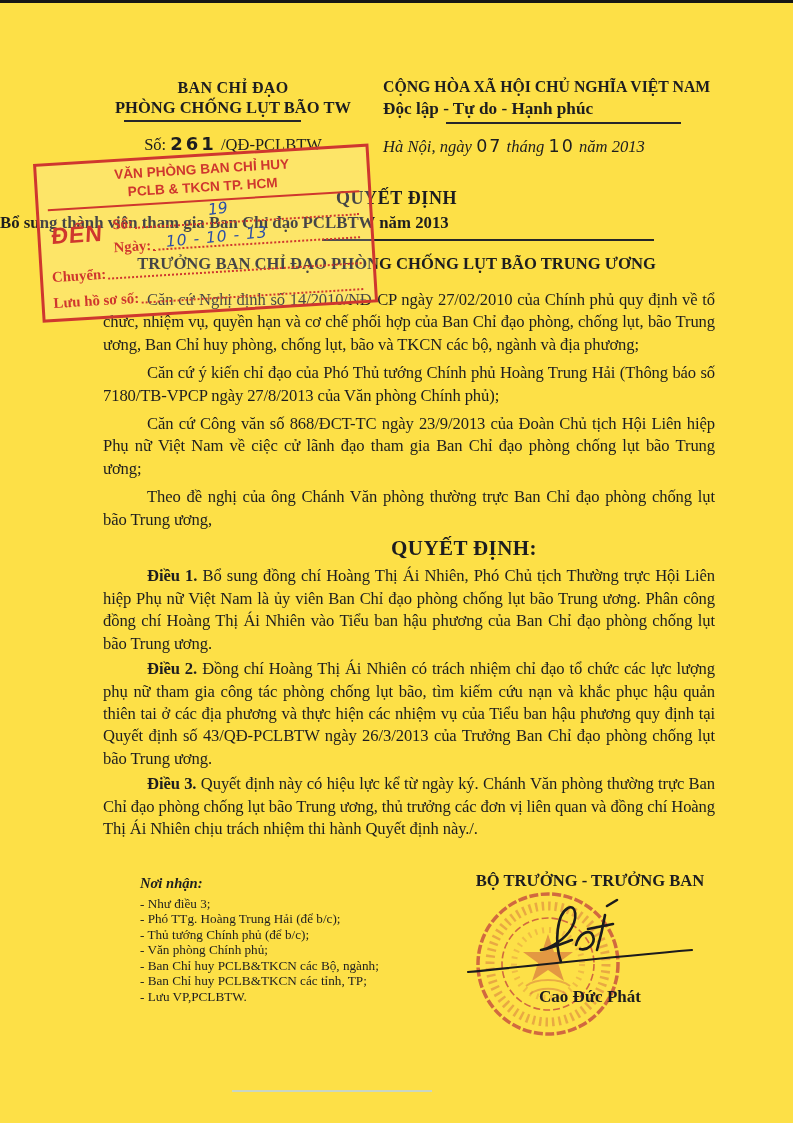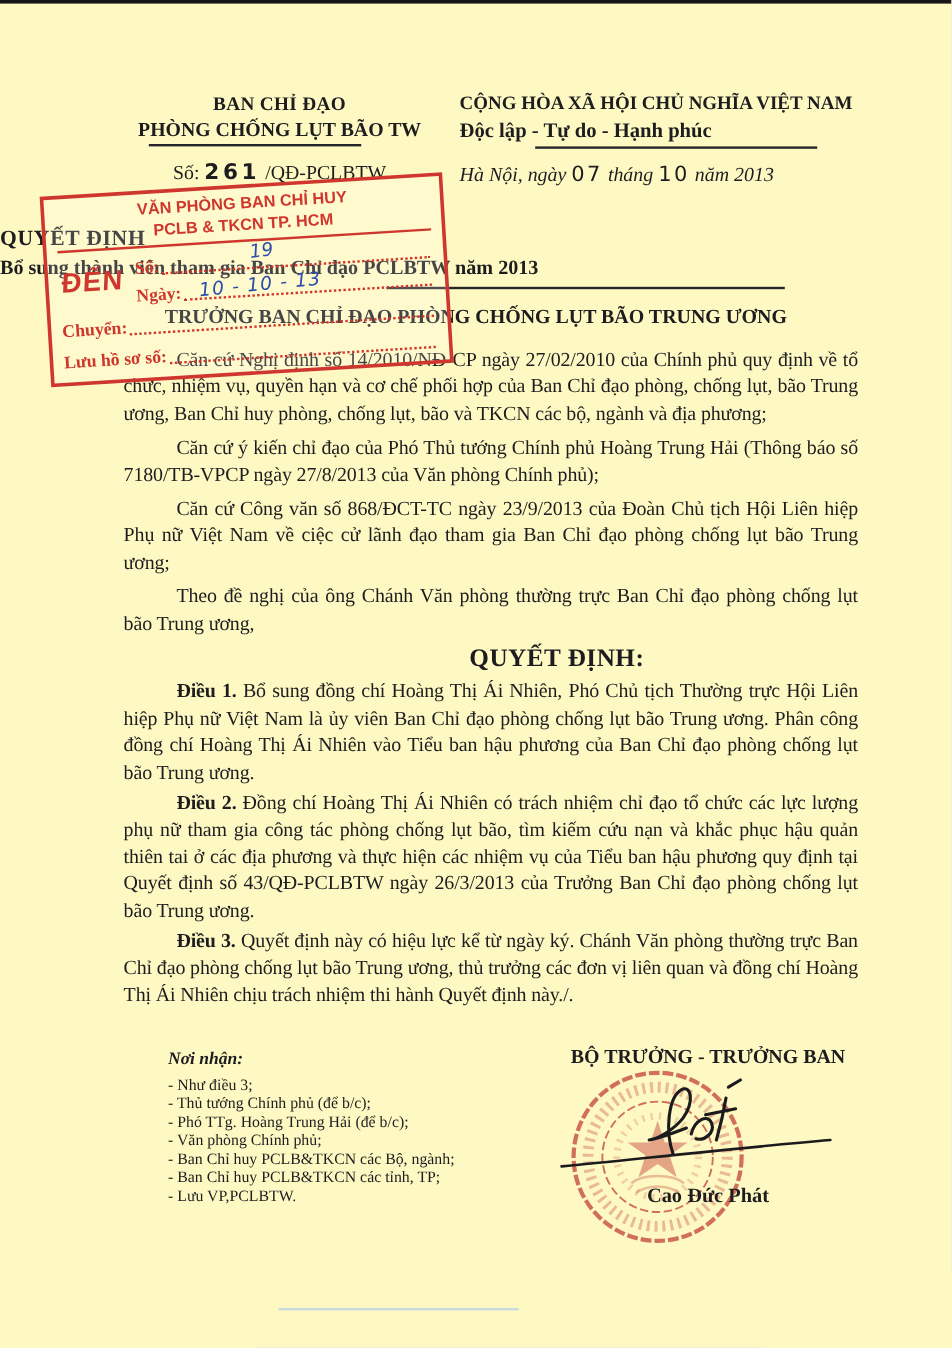--- a/index.html
+++ b/index.html
@@ -1,18 +1,18 @@
 <!DOCTYPE html>
 <html><head>
 <meta charset="utf-8">
 <style>
   html,body { margin:0; padding:0; background:#e8e8e8; }
   .page {
     position:relative; width:793px; height:1123px; margin:0 auto;
-    background:#fef9c3; overflow:hidden;
+    background:#fde047; overflow:hidden;
     font-family:"Liberation Serif", serif; color:#1d1d1f;
   }
   .top-edge { position:absolute; top:0; left:0; width:793px; height:3px; background:#161616; }
 
   
   .hdr-left { position:absolute; left:63px; top:79px; width:340px; text-align:center; }
   .hdr-left .l1 { font-weight:bold; font-size:16px; letter-spacing:.3px; }
   .hdr-left .l2 { font-weight:bold; font-size:16.5px; margin-top:1px; }
   .org-underline { width:177px; height:2px; background:#26262a; margin:2px auto 0; transform:translateX(-21px); }
   .so-line { margin-top:11px; font-size:16.5px; }
@@ -41,21 +41,21 @@
   .stamp-frow { display:flex; align-items:flex-end; font-size:14.6px; font-weight:bold; position:relative; height:23px; }
   .stamp-frow .lead { flex:1; border-bottom:2px dotted #cf372e; margin:0 2px 3px; height:1px; }
   .hand { position:absolute; color:#2b4ea8; font-family:"DejaVu Sans", sans-serif; font-style:italic;
     font-size:15.5px; font-weight:500; white-space:nowrap; }
   .hand.so { left:96px; top:-4px; transform:rotate(-4deg); }
   .hand.ngay { left:52px; top:1px; transform:rotate(-2deg); letter-spacing:1px; }
   .stamp-row { display:flex; align-items:flex-end; font-size:14.8px; font-weight:bold; margin-top:4px; height:22px; }
   .stamp-row .lead { flex:1; border-bottom:2px dotted #cf372e; margin:0 2px 3px; height:1px; }
 
   
-  .h-main { position:absolute; top:188px; left:0; width:793px; text-align:left;
+  .h-main { position:absolute; top:188px; left:0; width:793px; text-align:center;
     font-size:18px; font-weight:bold; letter-spacing:.6px; }
   .h-subject { position:absolute; top:213px; left:0; width:780px; text-align:left;
     font-size:16.8px; font-weight:bold; z-index:4; }
   .subject-underline { position:absolute; top:239px; left:322px; width:332px; height:2px; background:#26262a; z-index:4; }
   .h-authority { position:absolute; top:254px; left:0; width:793px; text-align:center;
     font-size:16.6px; font-weight:bold; z-index:4; }
 
   
   .body { position:absolute; left:103px; top:289px; width:612px;
     font-size:16.6px; line-height:22.4px; text-align:justify; letter-spacing:-.1px; }
@@ -149,22 +149,22 @@
     <p>Theo đề nghị của ông Chánh Văn phòng thường trực Ban Chỉ đạo phòng chống lụt bão Trung ương,</p>
     <p class="qd2">QUYẾT ĐỊNH:</p>
     <p class="article"><b>Điều 1.</b> <span>Bổ sung đồng chí Hoàng Thị Ái Nhiên, Phó Chủ tịch Thường trực Hội Liên hiệp Phụ nữ Việt Nam là ủy viên Ban Chỉ đạo phòng chống lụt bão Trung ương. Phân công đồng chí Hoàng Thị Ái Nhiên vào Tiểu ban hậu phương của Ban Chỉ đạo phòng chống lụt bão Trung ương.</span></p>
     <p class="article"><b>Điều 2.</b> <span>Đồng chí Hoàng Thị Ái Nhiên có trách nhiệm chỉ đạo tổ chức các lực lượng phụ nữ tham gia công tác phòng chống lụt bão, tìm kiếm cứu nạn và khắc phục hậu quản thiên tai ở các địa phương và thực hiện các nhiệm vụ của Tiểu ban hậu phương quy định tại Quyết định số 43/QĐ-PCLBTW ngày 26/3/2013 của Trưởng Ban Chỉ đạo phòng chống lụt bão Trung ương.</span></p>
     <p class="article"><b>Điều 3.</b> <span>Quyết định này có hiệu lực kể từ ngày ký. Chánh Văn phòng thường trực Ban Chỉ đạo phòng chống lụt bão Trung ương, thủ trưởng các đơn vị liên quan và đồng chí Hoàng Thị Ái Nhiên chịu trách nhiệm thi hành Quyết định này./.</span></p>
   </div>
 
   <div class="recipients">
     <div class="rtitle">Nơi nhận:</div>
     <div>- Như điều 3;</div>
+    <div>- Phó TTg. Hoàng Trung Hải (để b/c);</div>
     <div>- Thủ tướng Chính phủ (để b/c);</div>
-    <div>- Phó TTg. Hoàng Trung Hải (để b/c);</div>
     <div>- Văn phòng Chính phủ;</div>
     <div>- Ban Chỉ huy PCLB&amp;TKCN các Bộ, ngành;</div>
     <div>- Ban Chỉ huy PCLB&amp;TKCN các tỉnh, TP;</div>
     <div>- Lưu VP,PCLBTW.</div>
   </div>
 
   <div class="signer-title">BỘ TRƯỞNG - TRƯỞNG BAN</div>
 
   <svg class="seal" viewBox="0 0 148 148">
     <g stroke="#c4453e" fill="none" opacity="0.9">

